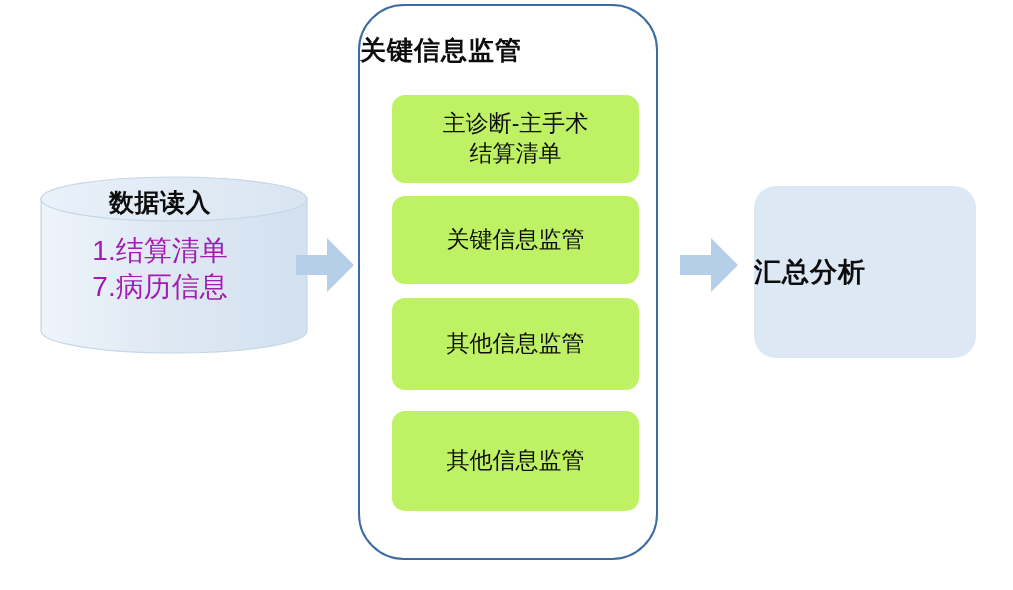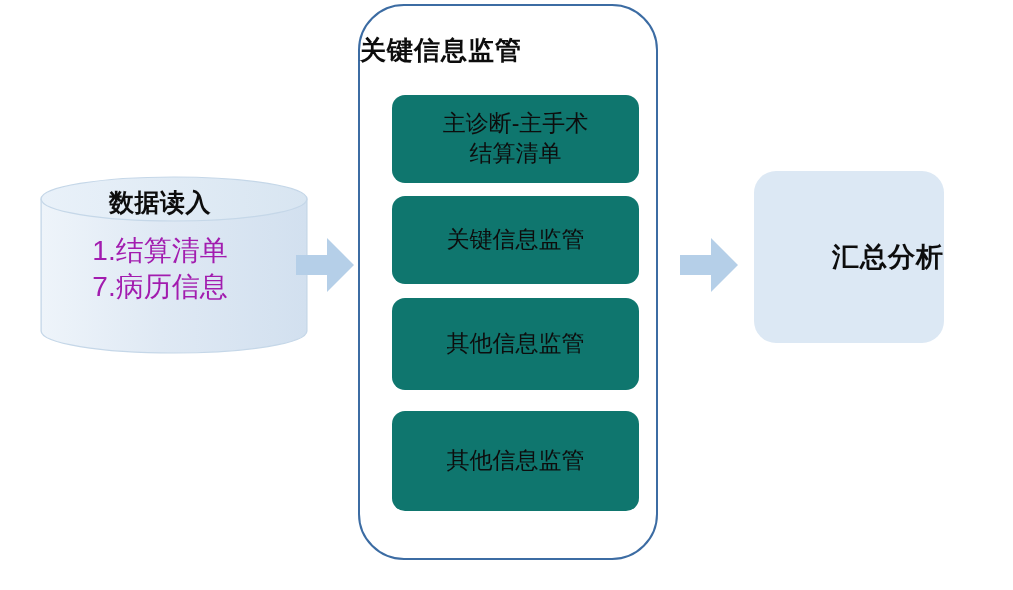--- a/index.html
+++ b/index.html
@@ -95,21 +95,21 @@
     letter-spacing: 1px;
   }
   .panel-list {
     position: absolute;
     left: 32px;
     top: 89px;
     width: 247px;
   }
   .panel-item {
     width: 247px;
-    background: #0f766e;
+    background: #bef264;
     border-radius: 13px;
     display: flex;
     align-items: center;
     justify-content: center;
     text-align: center;
     font-size: 23px;
     color: #0d0d0d;
     line-height: 1.3;
     box-sizing: border-box;
   }
@@ -117,28 +117,28 @@
   .panel-item .lines div { white-space: nowrap; }
   .panel-item.h-tall { height: 88px; margin-bottom: 13px; }
   .panel-item.h-std  { height: 88px; margin-bottom: 14px; }
   .panel-item.h-mid  { height: 92px; margin-bottom: 21px; }
   .panel-item.h-last { height: 100px; margin-bottom: 0; }
 
   
   .summary-box {
     position: absolute;
     left: 754px;
-    top: 171px;
-    width: 190px;
+    top: 186px;
+    width: 222px;
     height: 172px;
     background: #dce8f4;
     border-radius: 22px;
     display: flex;
     align-items: center;
-    justify-content: flex-end;
+    justify-content: flex-start;
   }
   .summary-label {
     font-size: 27px;
     font-weight: bold;
     color: #0d0d0d;
     letter-spacing: 1px;
   }
 </style>
 </head>
 <body>

